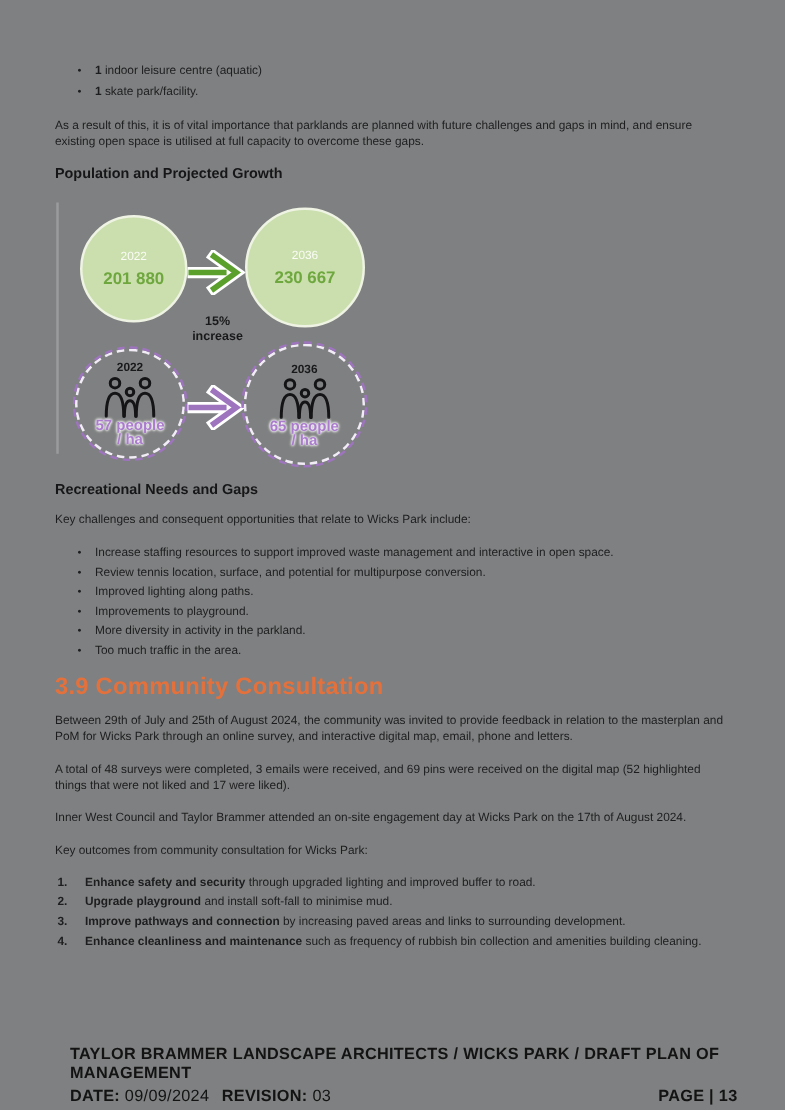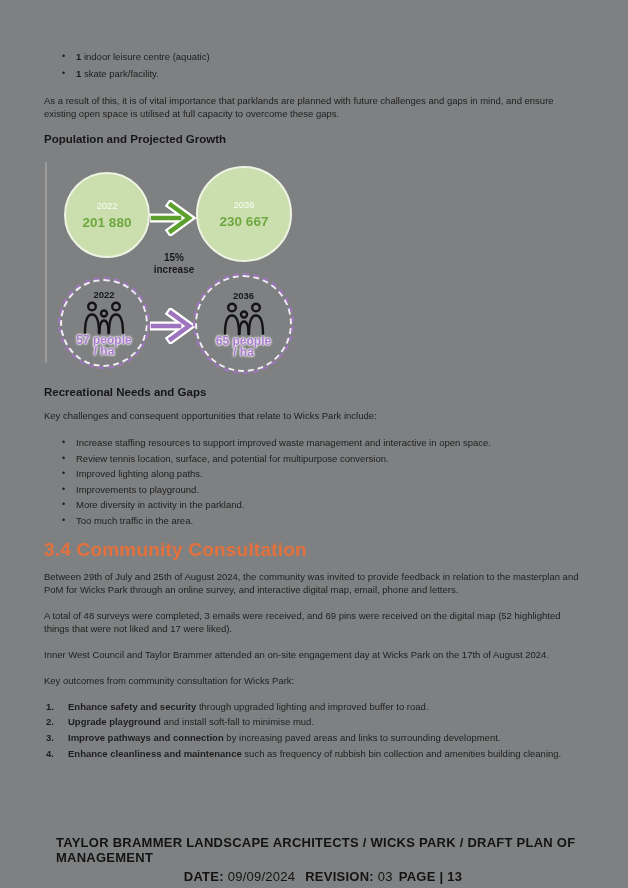--- a/index.html
+++ b/index.html
@@ -52,21 +52,21 @@
   }
   .dens-from{left:16px;top:123px;width:88px;height:88px;}
   .dens-to{left:151px;top:119px;width:97px;height:97px;}
   
   ol.outcomes{margin:0 0 0 0;padding-left:24px;font-size:9.5px;line-height:13.2px;list-style:none;}
   ol.outcomes li{position:relative;margin-bottom:2.5px;}
   ol.outcomes .num{position:absolute;left:-22px;font-weight:bold;}
   
   .footer{position:absolute;left:40px;right:38px;top:835px;font-size:13px;color:#131313;letter-spacing:0.25px;margin-left:16px;}
   .footer .l1{font-weight:bold;margin-bottom:4px;}
-  .footer .l2{display:flex;justify-content:center;}
+  .footer .l2{display:flex;justify-content:space-between;}
   .footer b{font-weight:bold;}
   .footer .val{font-weight:normal;margin-right:6px;}
   .footer .page{font-weight:bold;}
   svg{display:block;}
 </style>
 </head>
 <body>
 
 <div class="content">
 
@@ -155,21 +155,21 @@
 
   <ul class="doc needs">
     <li>Increase staffing resources to support improved waste management and interactive in open space.</li>
     <li>Review tennis location, surface, and potential for multipurpose conversion.</li>
     <li>Improved lighting along paths.</li>
     <li>Improvements to playground.</li>
     <li>More diversity in activity in the parkland.</li>
     <li>Too much traffic in the area.</li>
   </ul>
 
-  <h2 class="section">3.4 Community Consultation</h2>
+  <h2 class="section">3.9 Community Consultation</h2>
 
   <p class="body">Between 29th of July and 25th of August 2024, the community was invited to provide feedback in relation to the masterplan and PoM for Wicks Park through an online survey, and interactive digital map, email, phone and letters.</p>
   <p class="body">A total of 48 surveys were completed, 3 emails were received, and 69 pins were received on the digital map (52 highlighted things that were not liked and 17 were liked).</p>
   <p class="body">Inner West Council and Taylor Brammer attended an on-site engagement day at Wicks Park on the 17th of August 2024.</p>
   <p class="body">Key outcomes from community consultation for Wicks Park:</p>
 
   <ol class="outcomes">
     <li><span class="num">1.</span><b>Enhance safety and security</b><span> through upgraded lighting and improved buffer to road.</span></li>
     <li><span class="num">2.</span><b>Upgrade playground</b><span> and install soft-fall to minimise mud.</span></li>
     <li><span class="num">3.</span><b>Improve pathways and connection</b><span> by increasing paved areas and links to surrounding development.</span></li>

